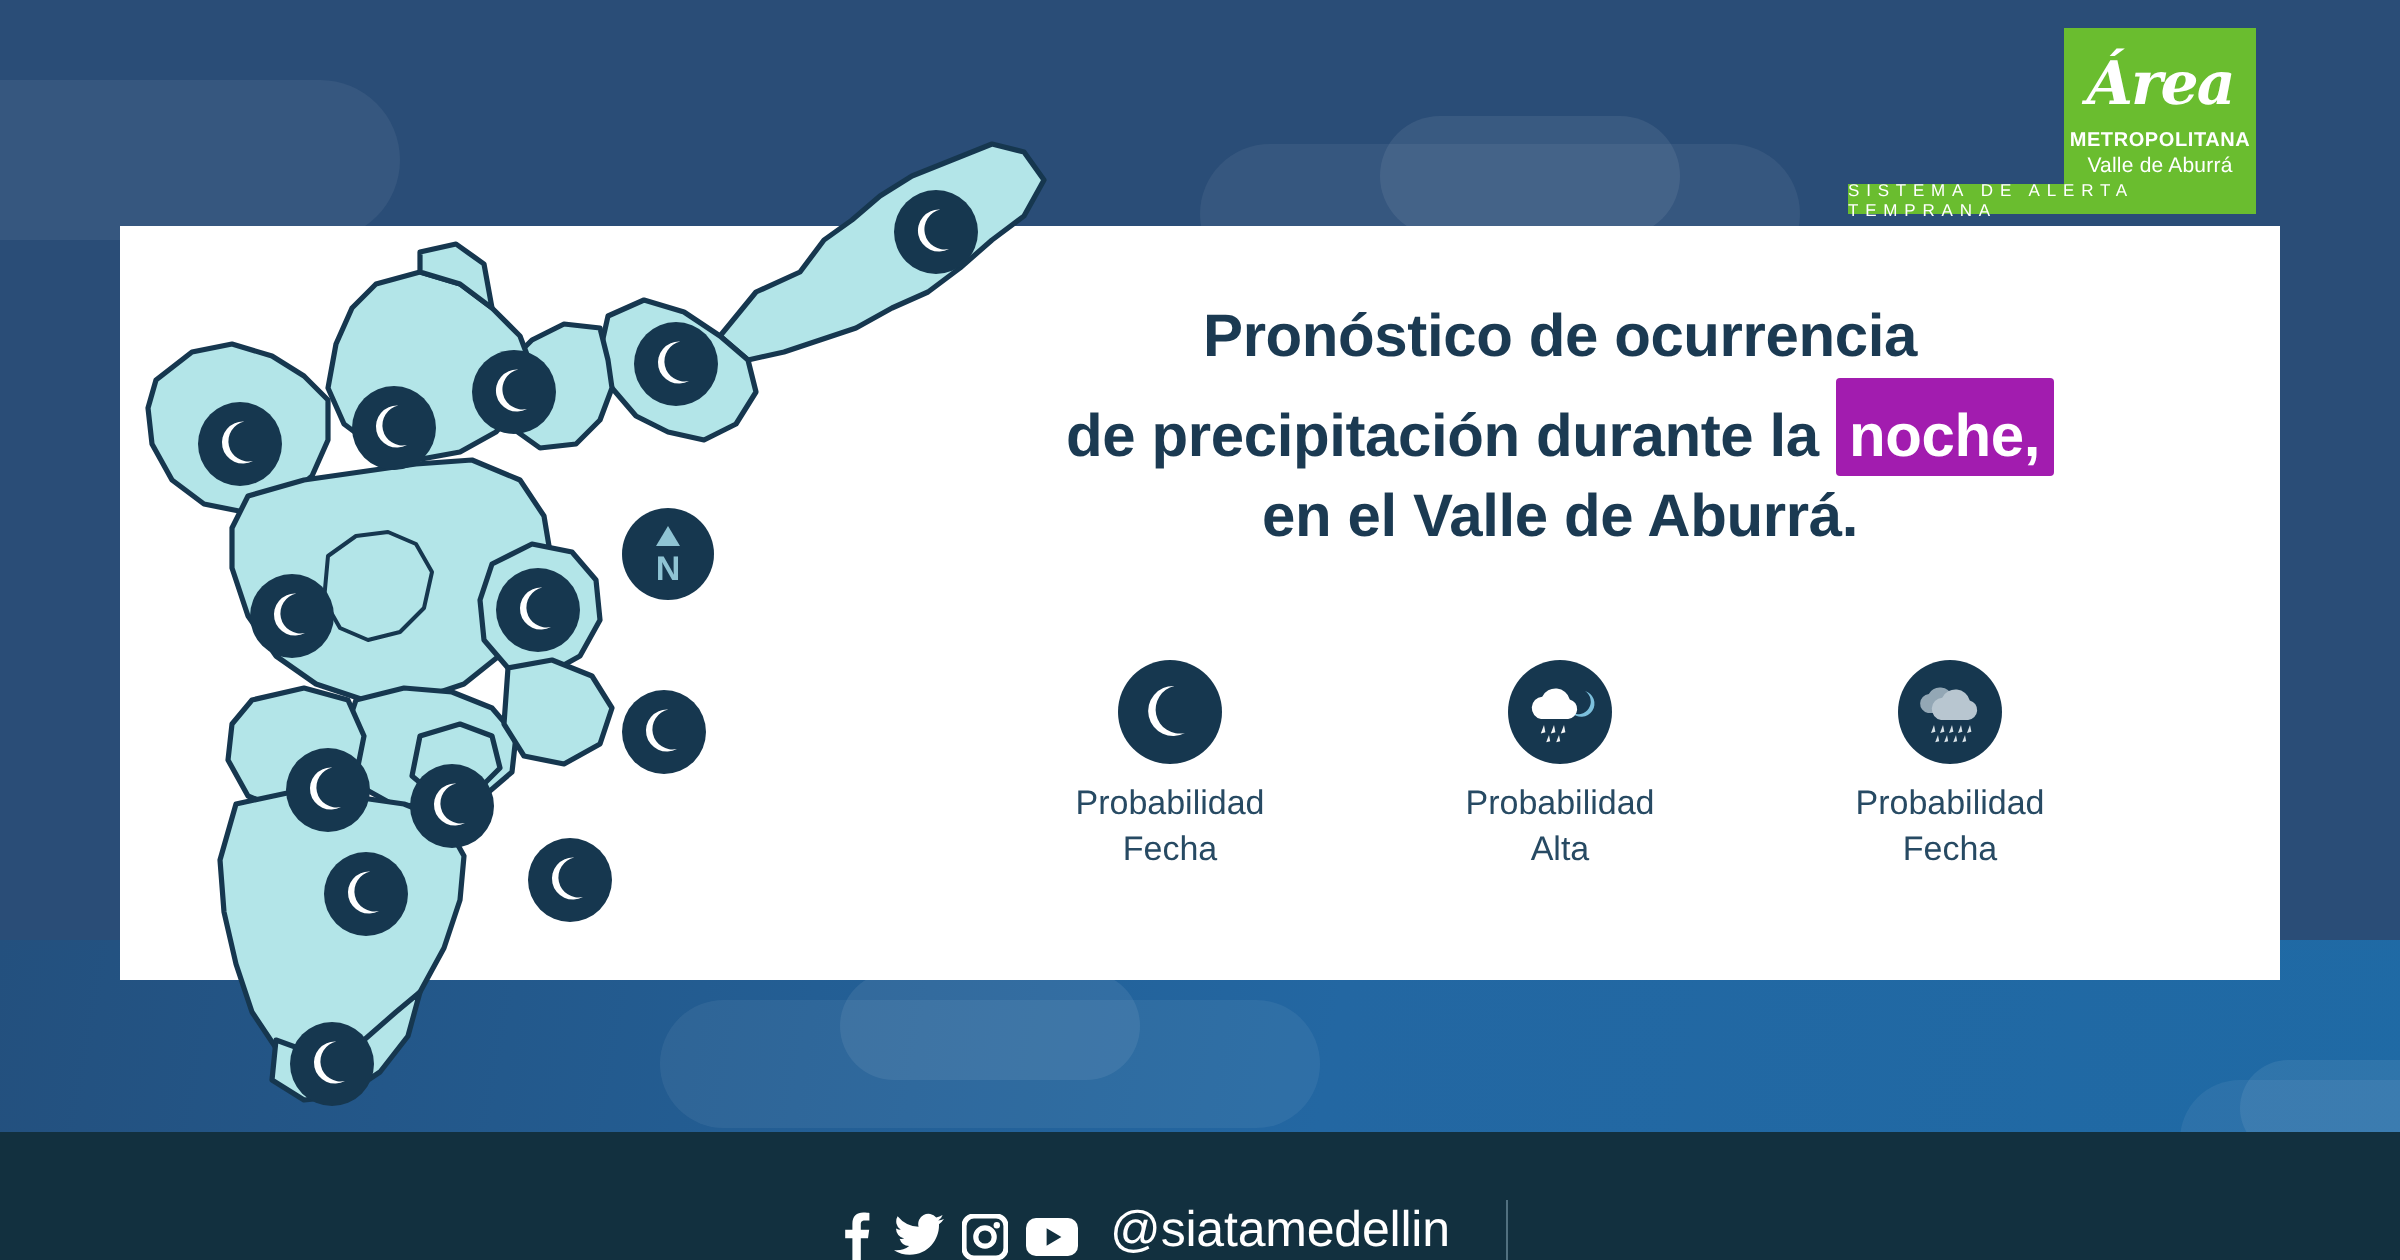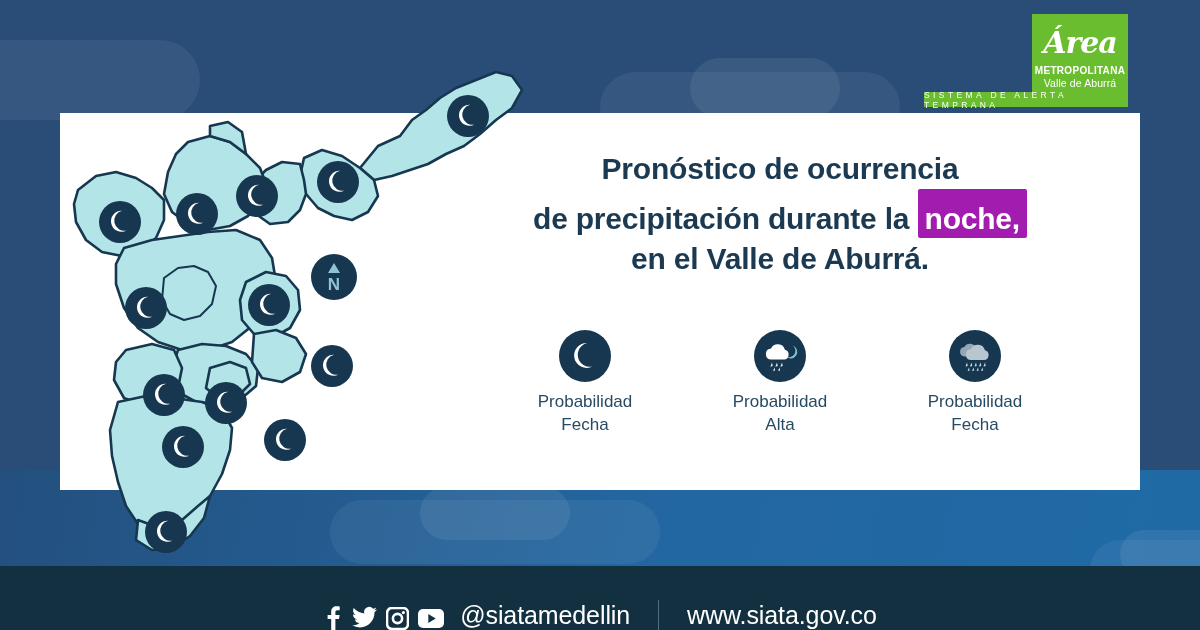--- a/index.html
+++ b/index.html
@@ -359,16 +359,15 @@
       </span>
       <span>
         <svg width="26" height="19" viewBox="0 0 26 19">
             <rect x="0" y="0" width="26" height="19" rx="5" fill="#fff"></rect>
             <path d="M10.3 5.1v8.8l7.4-4.4z" fill="#12303f"></path>
           </svg>
       </span>
     </div>
     <div class="handle">@siatamedellin</div>
     <div class="divider"></div>
-    <div class="siteurl">www.siata.gov.co</div>
   </div>
 
 </div>
 
 </body></html>

